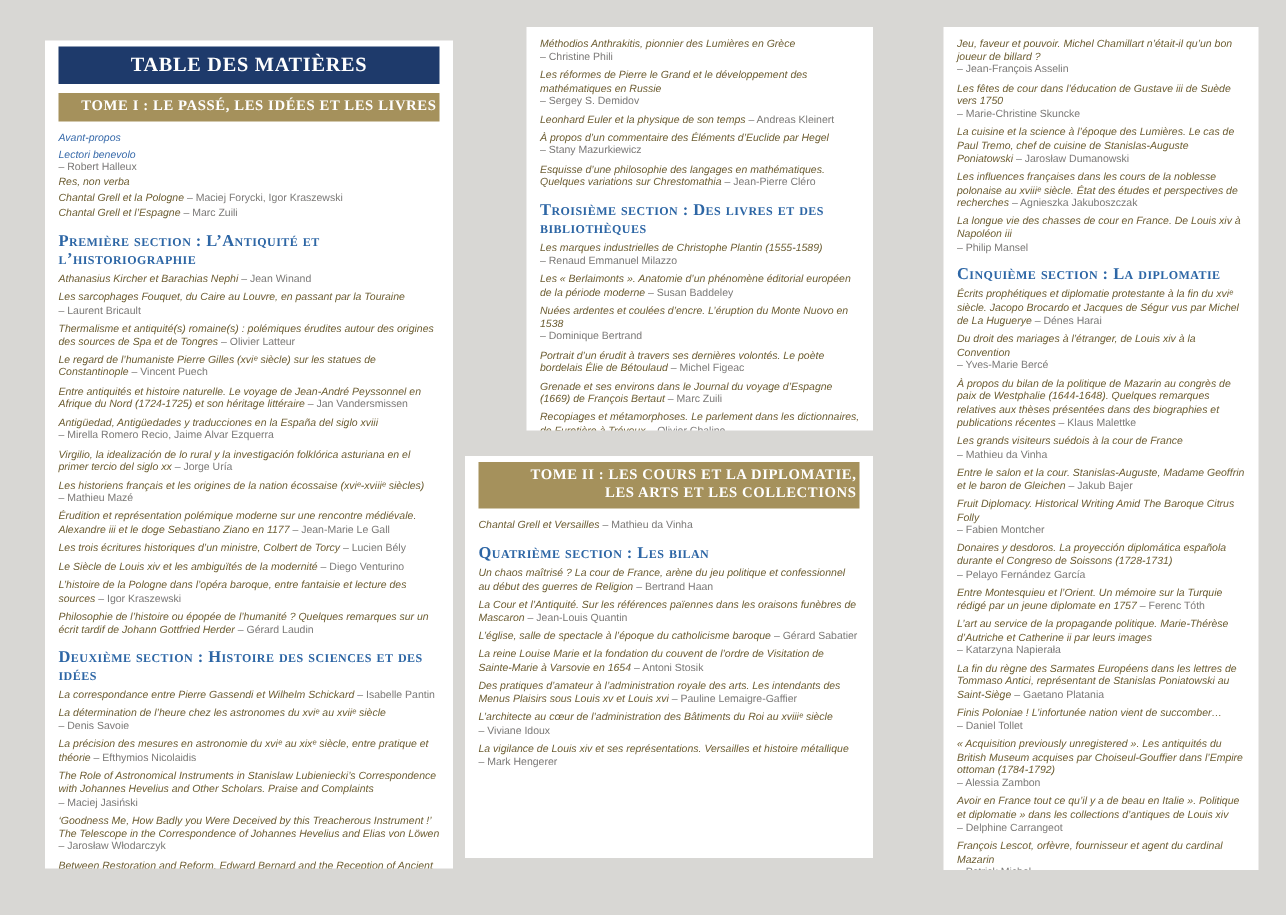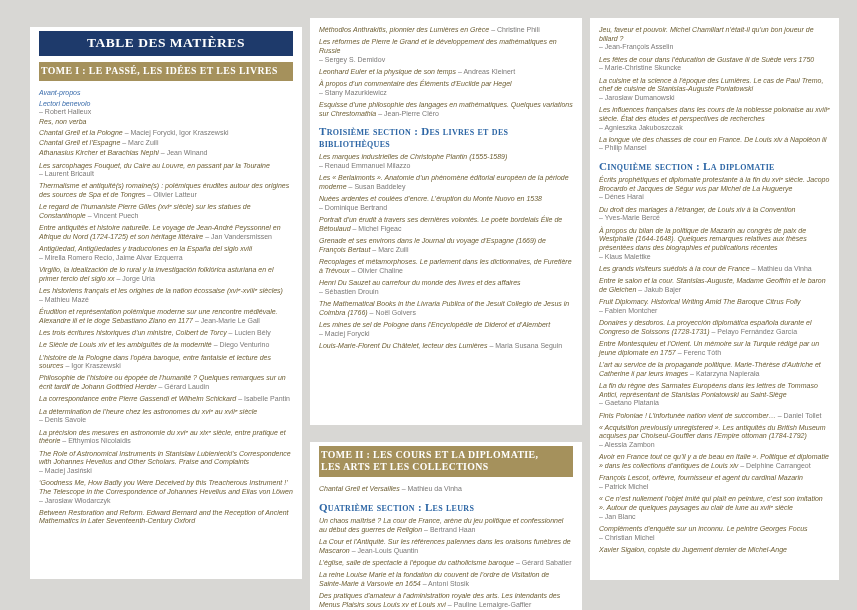--- a/index.html
+++ b/index.html
@@ -9,28 +9,28 @@
   *{box-sizing:border-box;margin:0;padding:0;}
   html,body{width:857px;height:610px;overflow:hidden;}
   body{background:var(--page_bg);font-family:"Liberation Sans",sans-serif;}
   .page{display:flex;padding:18px 18px 0 30px;gap:8px;align-items:flex-start;}
   .col{display:flex;flex-direction:column;gap:17px;}
   .col-left{width:272px;margin-top:9px;}
   .col-mid{width:272px;}
   .col-right{width:249px;}
   .box{background:var(--white);padding:4px 9px 8px 9px;overflow:hidden;}
   .box-left{height:552px;}
-  .box-mid-1{height:407px;padding-top:8px;}
+  .box-mid-1{height:269px;padding-top:8px;margin-left:41px;}
   .box-mid-2{height:268px;}
-  .box-right{height:562px;padding-top:8px;}
+  .box-right{height:562px;padding-top:8px;margin-left:39px;}
   .bar-navy{background:var(--navy);color:#fff;font-family:"Liberation Serif",serif;
     font-weight:bold;font-size:13.5px;letter-spacing:.5px;text-align:center;
     padding:4px 2px 5px;margin-bottom:6px;}
   .bar-gold{background:var(--gold);color:#fff;font-family:"Liberation Serif",serif;
-    font-weight:bold;font-size:9.8px;letter-spacing:.4px;text-align:left;
+    font-weight:bold;font-size:9.8px;letter-spacing:.4px;text-align:right;
     padding:3px 2px 4px;margin-bottom:8px;line-height:1.25;}
   .sec-heading{font-family:"Liberation Serif",serif;font-variant:small-caps;
     font-weight:700;color:var(--heading_blue);font-size:11px;letter-spacing:.3px;
     margin:7px 0 4px 0;}
   .entry{font-size:7px;line-height:1.24;margin:0 0 3.6px 0;}
   .entry .t{font-style:italic;color:var(--title_olive);}
   .entry .t.link{color:var(--link_blue);}
   .entry .a{color:var(--author_gray);display:inline-block;font-style:normal;}
   .front .entry{margin-bottom:1.6px;}
 </style>
@@ -42,35 +42,37 @@
       <div class="box box-left">
         <div class="bar-navy">TABLE DES MATIÈRES</div>
         <div class="bar-gold">TOME I : LE PASSÉ, LES IDÉES ET LES LIVRES</div>
         <div class="front">
           <p class="entry"><span class="t link">Avant-propos</span></p>
           <p class="entry"><span class="t link">Lectori benevolo</span><br><span class="a">– Robert Halleux</span></p>
           <p class="entry"><span class="t">Res, non verba</span></p>
           <p class="entry"><span class="t">Chantal Grell et la Pologne</span> <span class="a">– Maciej Forycki, Igor Kraszewski</span></p>
           <p class="entry"><span class="t">Chantal Grell et l’Espagne</span> <span class="a">– Marc Zuili</span></p>
         </div>
+        <p class="sec-heading">Première section : L’Antiquité et l’historiographie</p>
         <div>
           <p class="entry"><span class="t">Athanasius Kircher et Barachias Nephi</span> <span class="a">– Jean Winand</span></p>
           <p class="entry"><span class="t">Les sarcophages Fouquet, du Caire au Louvre, en passant par la Touraine</span> <span class="a">– Laurent Bricault</span></p>
           <p class="entry"><span class="t">Thermalisme et antiquité(s) romaine(s) : polémiques érudites autour des origines des sources de Spa et de Tongres</span> <span class="a">– Olivier Latteur</span></p>
           <p class="entry"><span class="t">Le regard de l’humaniste Pierre Gilles (xviᵉ siècle) sur les statues de Constantinople</span> <span class="a">– Vincent Puech</span></p>
           <p class="entry"><span class="t">Entre antiquités et histoire naturelle. Le voyage de Jean-André Peyssonnel en Afrique du Nord (1724-1725) et son héritage littéraire</span> <span class="a">– Jan Vandersmissen</span></p>
           <p class="entry"><span class="t">Antigüedad, Antigüedades y traducciones en la España del siglo xviii</span><br><span class="a">– Mirella Romero Recio, Jaime Alvar Ezquerra</span></p>
           <p class="entry"><span class="t">Virgilio, la idealización de lo rural y la investigación folklórica asturiana en el primer tercio del siglo xx</span> <span class="a">– Jorge Uría</span></p>
           <p class="entry"><span class="t">Les historiens français et les origines de la nation écossaise (xviᵉ-xviiiᵉ siècles)</span><br><span class="a">– Mathieu Mazé</span></p>
           <p class="entry"><span class="t">Érudition et représentation polémique moderne sur une rencontre médiévale. Alexandre iii et le doge Sebastiano Ziano en 1177</span> <span class="a">– Jean-Marie Le Gall</span></p>
           <p class="entry"><span class="t">Les trois écritures historiques d’un ministre, Colbert de Torcy</span> <span class="a">– Lucien Bély</span></p>
           <p class="entry"><span class="t">Le Siècle de Louis xiv et les ambiguïtés de la modernité</span> <span class="a">– Diego Venturino</span></p>
           <p class="entry"><span class="t">L’histoire de la Pologne dans l’opéra baroque, entre fantaisie et lecture des sources</span> <span class="a">– Igor Kraszewski</span></p>
           <p class="entry"><span class="t">Philosophie de l’histoire ou épopée de l’humanité ? Quelques remarques sur un écrit tardif de Johann Gottfried Herder</span> <span class="a">– Gérard Laudin</span></p>
         </div>
+        <p class="sec-heading">Deuxième section : Histoire des sciences et des idées</p>
         <div>
           <p class="entry"><span class="t">La correspondance entre Pierre Gassendi et Wilhelm Schickard</span> <span class="a">– Isabelle Pantin</span></p>
           <p class="entry"><span class="t">La détermination de l’heure chez les astronomes du xviᵉ au xviiᵉ siècle</span><br><span class="a">– Denis Savoie</span></p>
           <p class="entry"><span class="t">La précision des mesures en astronomie du xviᵉ au xixᵉ siècle, entre pratique et théorie</span> <span class="a">– Efthymios Nicolaidis</span></p>
           <p class="entry"><span class="t">The Role of Astronomical Instruments in Stanislaw Lubieniecki’s Correspondence with Johannes Hevelius and Other Scholars. Praise and Complaints</span><br><span class="a">– Maciej Jasiński</span></p>
           <p class="entry"><span class="t">‘Goodness Me, How Badly you Were Deceived by this Treacherous Instrument !’ The Telescope in the Correspondence of Johannes Hevelius and Elias von Löwen</span><br><span class="a">– Jarosław Włodarczyk</span></p>
           <p class="entry"><span class="t">Between Restoration and Reform. Edward Bernard and the Reception of Ancient Mathematics in Later Seventeenth-Century Oxford</span> </p>
         </div>
       </div>
     </div>
@@ -95,21 +97,21 @@
           <p class="entry"><span class="t">The Mathematical Books in the Livraria Publica of the Jesuit Collegio de Jesus in Coimbra (1766)</span> <span class="a">– Noël Golvers</span></p>
           <p class="entry"><span class="t">Les mines de sel de Pologne dans l’Encyclopédie de Diderot et d’Alembert</span><br><span class="a">– Maciej Forycki</span></p>
           <p class="entry"><span class="t">Louis-Marie-Florent Du Châtelet, lecteur des Lumières</span> <span class="a">– Maria Susana Seguin</span></p>
         </div>
       </div>
       <div class="box box-mid-2">
         <div class="bar-gold">TOME II : LES COURS ET LA DIPLOMATIE,<br>LES ARTS ET LES COLLECTIONS</div>
         <div>
           <p class="entry"><span class="t">Chantal Grell et Versailles</span> <span class="a">– Mathieu da Vinha</span></p>
         </div>
-        <p class="sec-heading">Quatrième section : Les leurs</p>
+        <p class="sec-heading">Quatrième section : Les bilan</p>
         <div>
           <p class="entry"><span class="t">Un chaos maîtrisé ? La cour de France, arène du jeu politique et confessionnel au début des guerres de Religion</span> <span class="a">– Bertrand Haan</span></p>
           <p class="entry"><span class="t">La Cour et l’Antiquité. Sur les références païennes dans les oraisons funèbres de Mascaron</span> <span class="a">– Jean-Louis Quantin</span></p>
           <p class="entry"><span class="t">L’église, salle de spectacle à l’époque du catholicisme baroque</span> <span class="a">– Gérard Sabatier</span></p>
           <p class="entry"><span class="t">La reine Louise Marie et la fondation du couvent de l’ordre de Visitation de Sainte-Marie à Varsovie en 1654</span> <span class="a">– Antoni Stosik</span></p>
           <p class="entry"><span class="t">Des pratiques d’amateur à l’administration royale des arts. Les intendants des Menus Plaisirs sous Louis xv et Louis xvi</span> <span class="a">– Pauline Lemaigre-Gaffier</span></p>
           <p class="entry"><span class="t">L’architecte au cœur de l’administration des Bâtiments du Roi au xviiiᵉ siècle</span><br><span class="a">– Viviane Idoux</span></p>
           <p class="entry"><span class="t">La vigilance de Louis xiv et ses représentations. Versailles et histoire métallique</span><br><span class="a">– Mark Hengerer</span></p>
         </div>
       </div>

